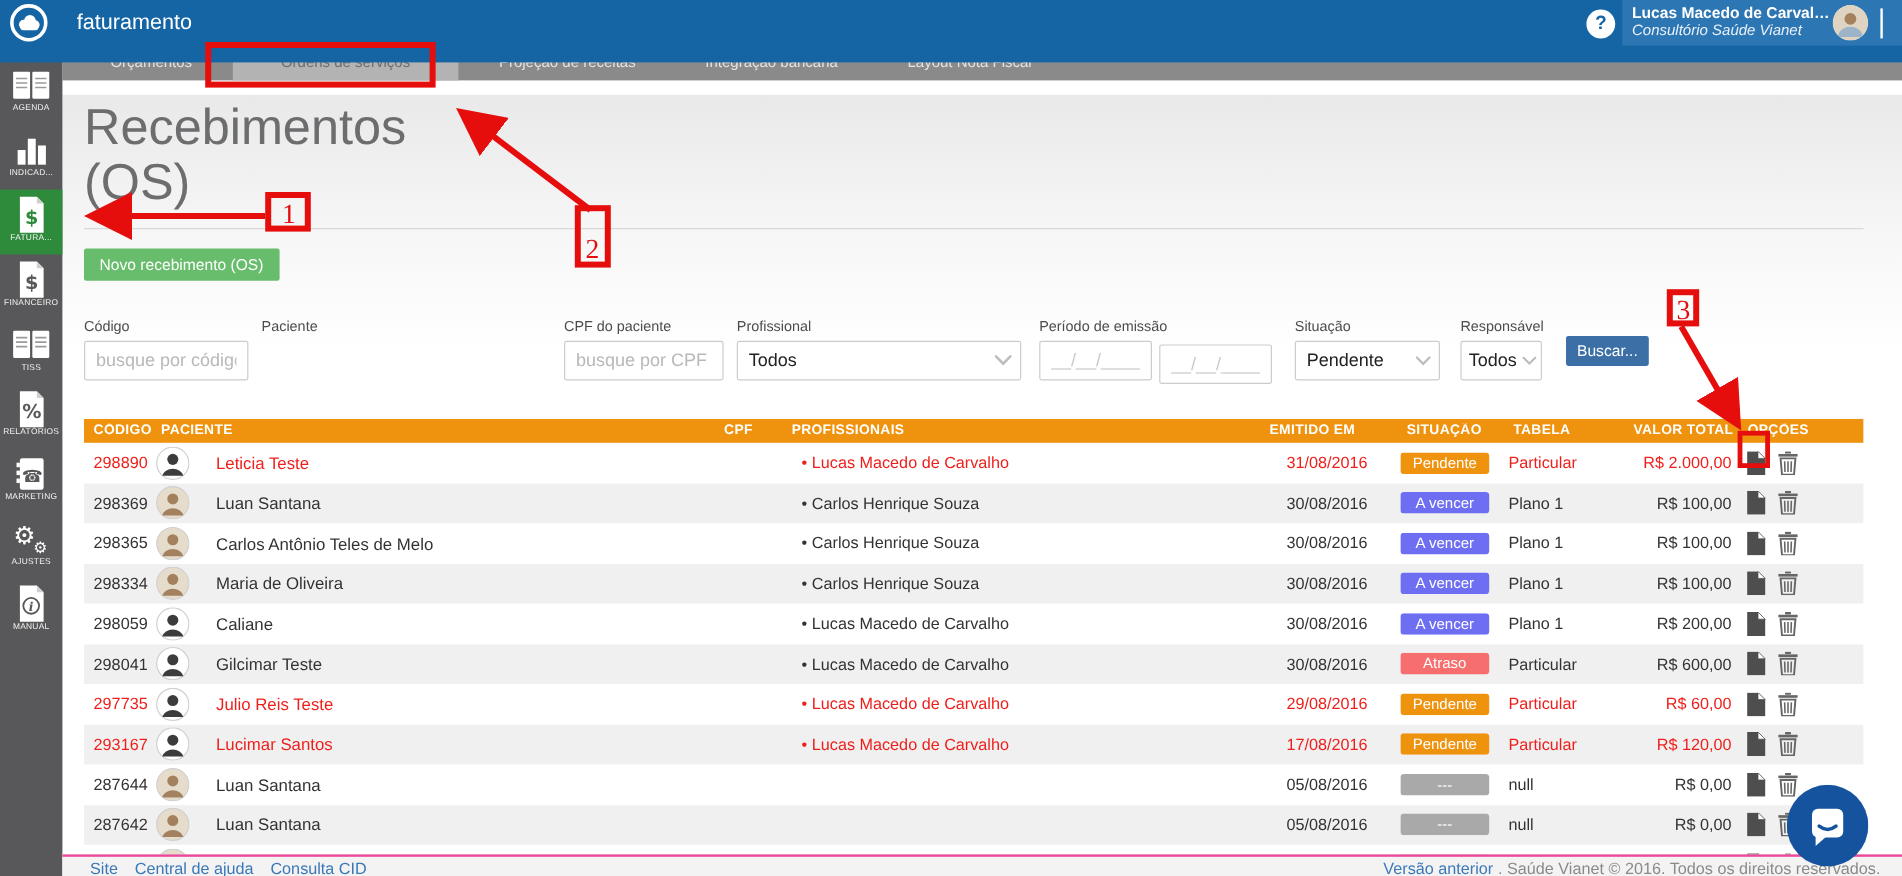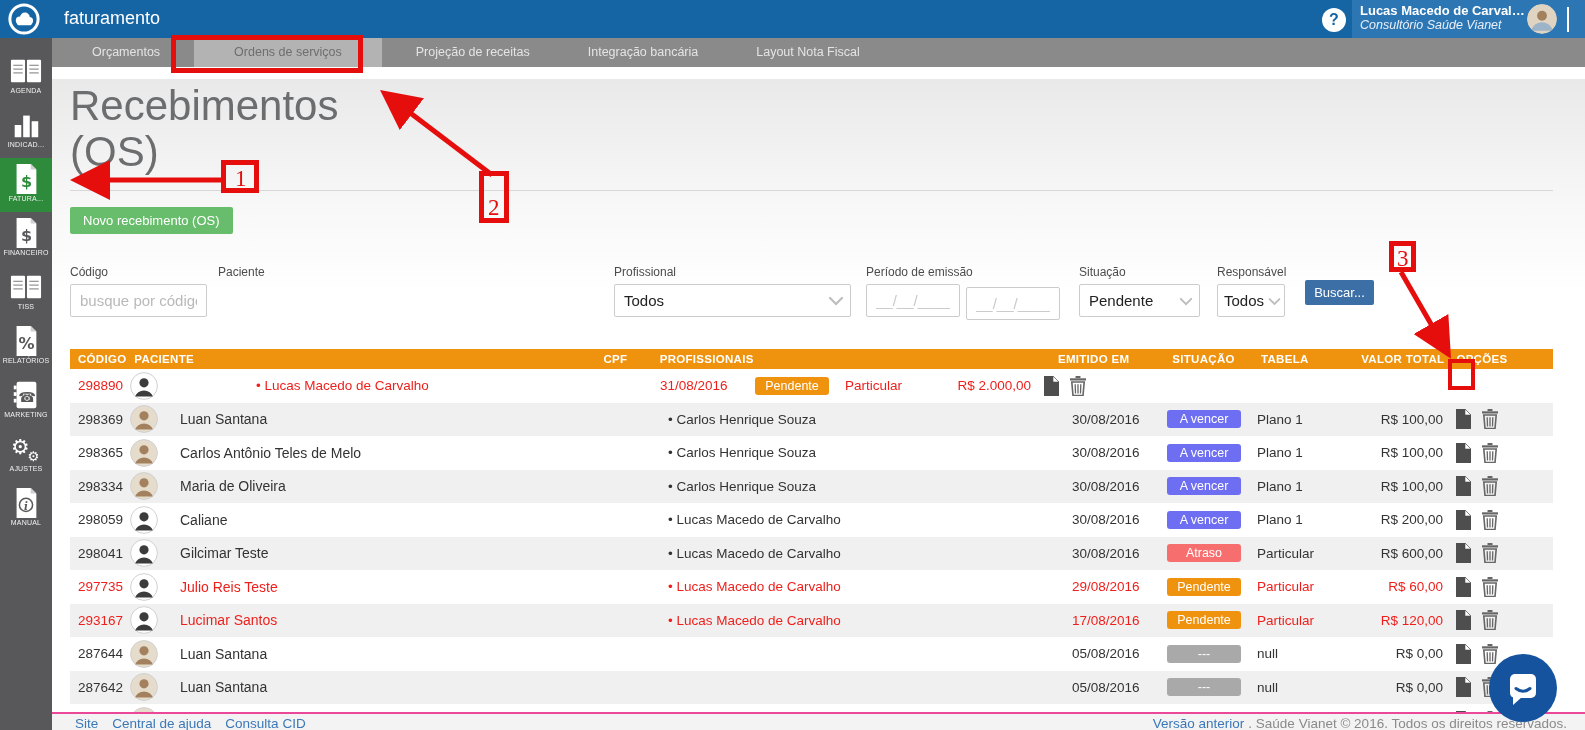--- a/index.html
+++ b/index.html
@@ -3,21 +3,21 @@
 <meta charset="utf-8">
 <style>
   * { box-sizing: border-box; }
   html,body { margin:0; padding:0; }
   body {
     width:1585px; height:730px; position:relative; overflow:hidden;
     font-family:"Liberation Sans", sans-serif; background:#fff;
   }
 
   
-  .topbar { position:absolute; left:0; top:0; width:1585px; height:38px;
+  .topbar { position:absolute; left:0; top:0; width:1585px; height:52px;
     background:var(--c-topbar,#1565a5); z-index:20; }
   .logo { position:absolute; left:8px; top:3px; width:32px; height:32px; }
   .app-title { position:absolute; left:64px; top:8px; color:#fff; font-size:18px; }
   .help-btn { position:absolute; left:1322px; top:8px; width:24px; height:24px;
     border-radius:50%; background:#fff; color:var(--c-topbar,#1565a5);
     font-weight:bold; font-size:16px; text-align:center; line-height:24px; }
   .userbox { position:absolute; left:1352px; top:0; width:233px; height:38px;
     background:var(--c-userbox,#2d76b4); }
   .user-text { position:absolute; right:65px; top:3px; text-align:left; color:#fff; width:160px; }
   .user-name { font-size:13px; font-weight:bold; white-space:nowrap; }
@@ -265,20 +265,24 @@
   <div class="title-divider"></div>
   <button class="new-btn">Novo recebimento (OS)</button>
 
   <div class="fgroup" style="left:18px; top:186px; width:137px;">
     <span class="flabel">Código</span>
     <input class="ftext" placeholder="busque por código" style="">
   </div>
   <div class="fgroup" style="left:166px; top:186px; width:237px;">
     <span class="flabel">Paciente</span>
   </div>
+  <div class="fgroup" style="left:418px; top:186px; width:133px;">
+    <span class="flabel">CPF do paciente</span>
+    <input class="ftext" placeholder="busque por CPF" style="">
+  </div>
   <div class="fgroup" style="left:562px; top:186px; width:237px;">
     <span class="flabel">Profissional</span>
     <div class="fselect">
       <span class="val">Todos</span>
       <span><svg width="16" height="10" viewBox="0 0 16 10">
             <path d="M2 2 l6 6 l6 -6" stroke="#bdbdbd" stroke-width="2.2" fill="none" stroke-linecap="round"></path>
           </svg></span>
     </div>
   </div>
   <div class="fgroup" style="left:814px; top:186px; width:194px;">
@@ -321,20 +325,21 @@
     <div id="tbody">
         <div class="trow red">
           <div class="cell c-codigo">298890</div>
           <div class="cell c-avatar">
             <svg class="avatar" viewBox="0 0 28 28">
               <circle cx="14" cy="14" r="13.4" fill="#ffffff" stroke="#d0d0d0"></circle>
               <circle cx="14" cy="10.8" r="4.6" fill="#3c3c3c"></circle>
               <path d="M5.2 24.5 a9 7.5 0 0 1 17.6 0 z" fill="#3c3c3c"></path>
             </svg>
           </div>
+          <div class="cell c-paciente">Leticia Teste</div>
           <div class="cell c-cpf"></div>
           <div class="cell c-prof">• Lucas Macedo de Carvalho</div>
           <div class="cell c-emitido">31/08/2016</div>
           <div class="cell c-situacao"><span class="badge badge-pendente">Pendente</span></div>
           <div class="cell c-tabela">Particular</div>
           <div class="cell c-valor">R$ 2.000,00</div>
           <div class="cell c-opcoes">
             <span class="opt-icon">
               <svg width="17" height="20" viewBox="0 0 17 20">
                 <path d="M1 0 h9 l6 6 v14 H1 z" fill="#4e4e4e"></path>

